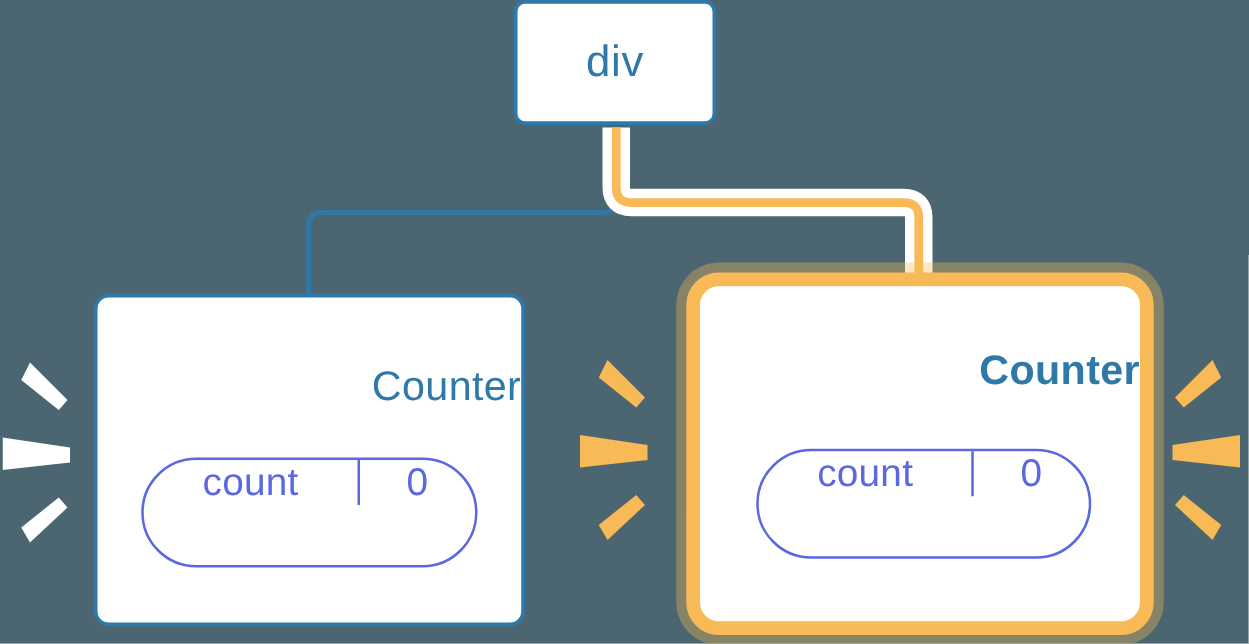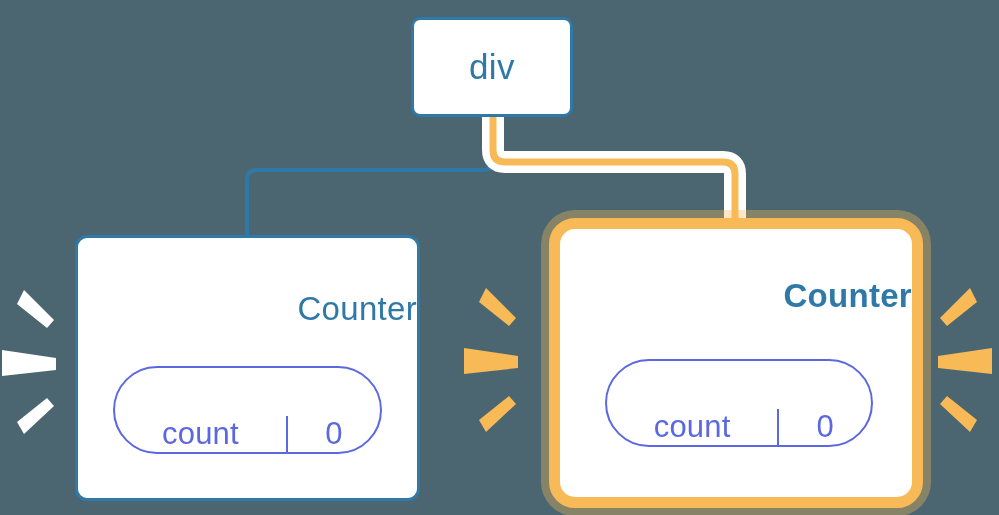--- a/index.html
+++ b/index.html
@@ -20,21 +20,21 @@
     position: absolute;
     left: 0; top: 0;
     width: 999px;
     height: 515px;
   }
 
   
   .node-div {
     position: absolute;
     left: 411px;
-    top: 17px;
+    top: 0;
     width: 162px;
     height: 100px;
     background: #ffffff;
     border: 3px solid #2f79a8;
     border-radius: 9px;
     box-sizing: border-box;
     display: flex;
     align-items: center;
     justify-content: center;
     z-index: 6;
@@ -82,21 +82,21 @@
   .card-left .card-title  { top: 52px; font-weight: 400; }
   .card-right .card-title { top: 48px; font-weight: 700; }
 
   
   .pill {
     position: absolute;
     box-sizing: border-box;
     border: 2px solid #5b68e0;
     border-radius: 999px;
     display: flex;
-    align-items: flex-end;
+    align-items: flex-start;
     background: transparent;
   }
   .card-left .pill  { left: 35px;  top: 128px; width: 269px; height: 88px; }
   .card-right .pill { left: 45px;  top: 130px; width: 268px; height: 88px; }
 
   .pill-key, .pill-val {
     display: flex;
     align-items: center;
     justify-content: center;
     color: #5b68e0;

